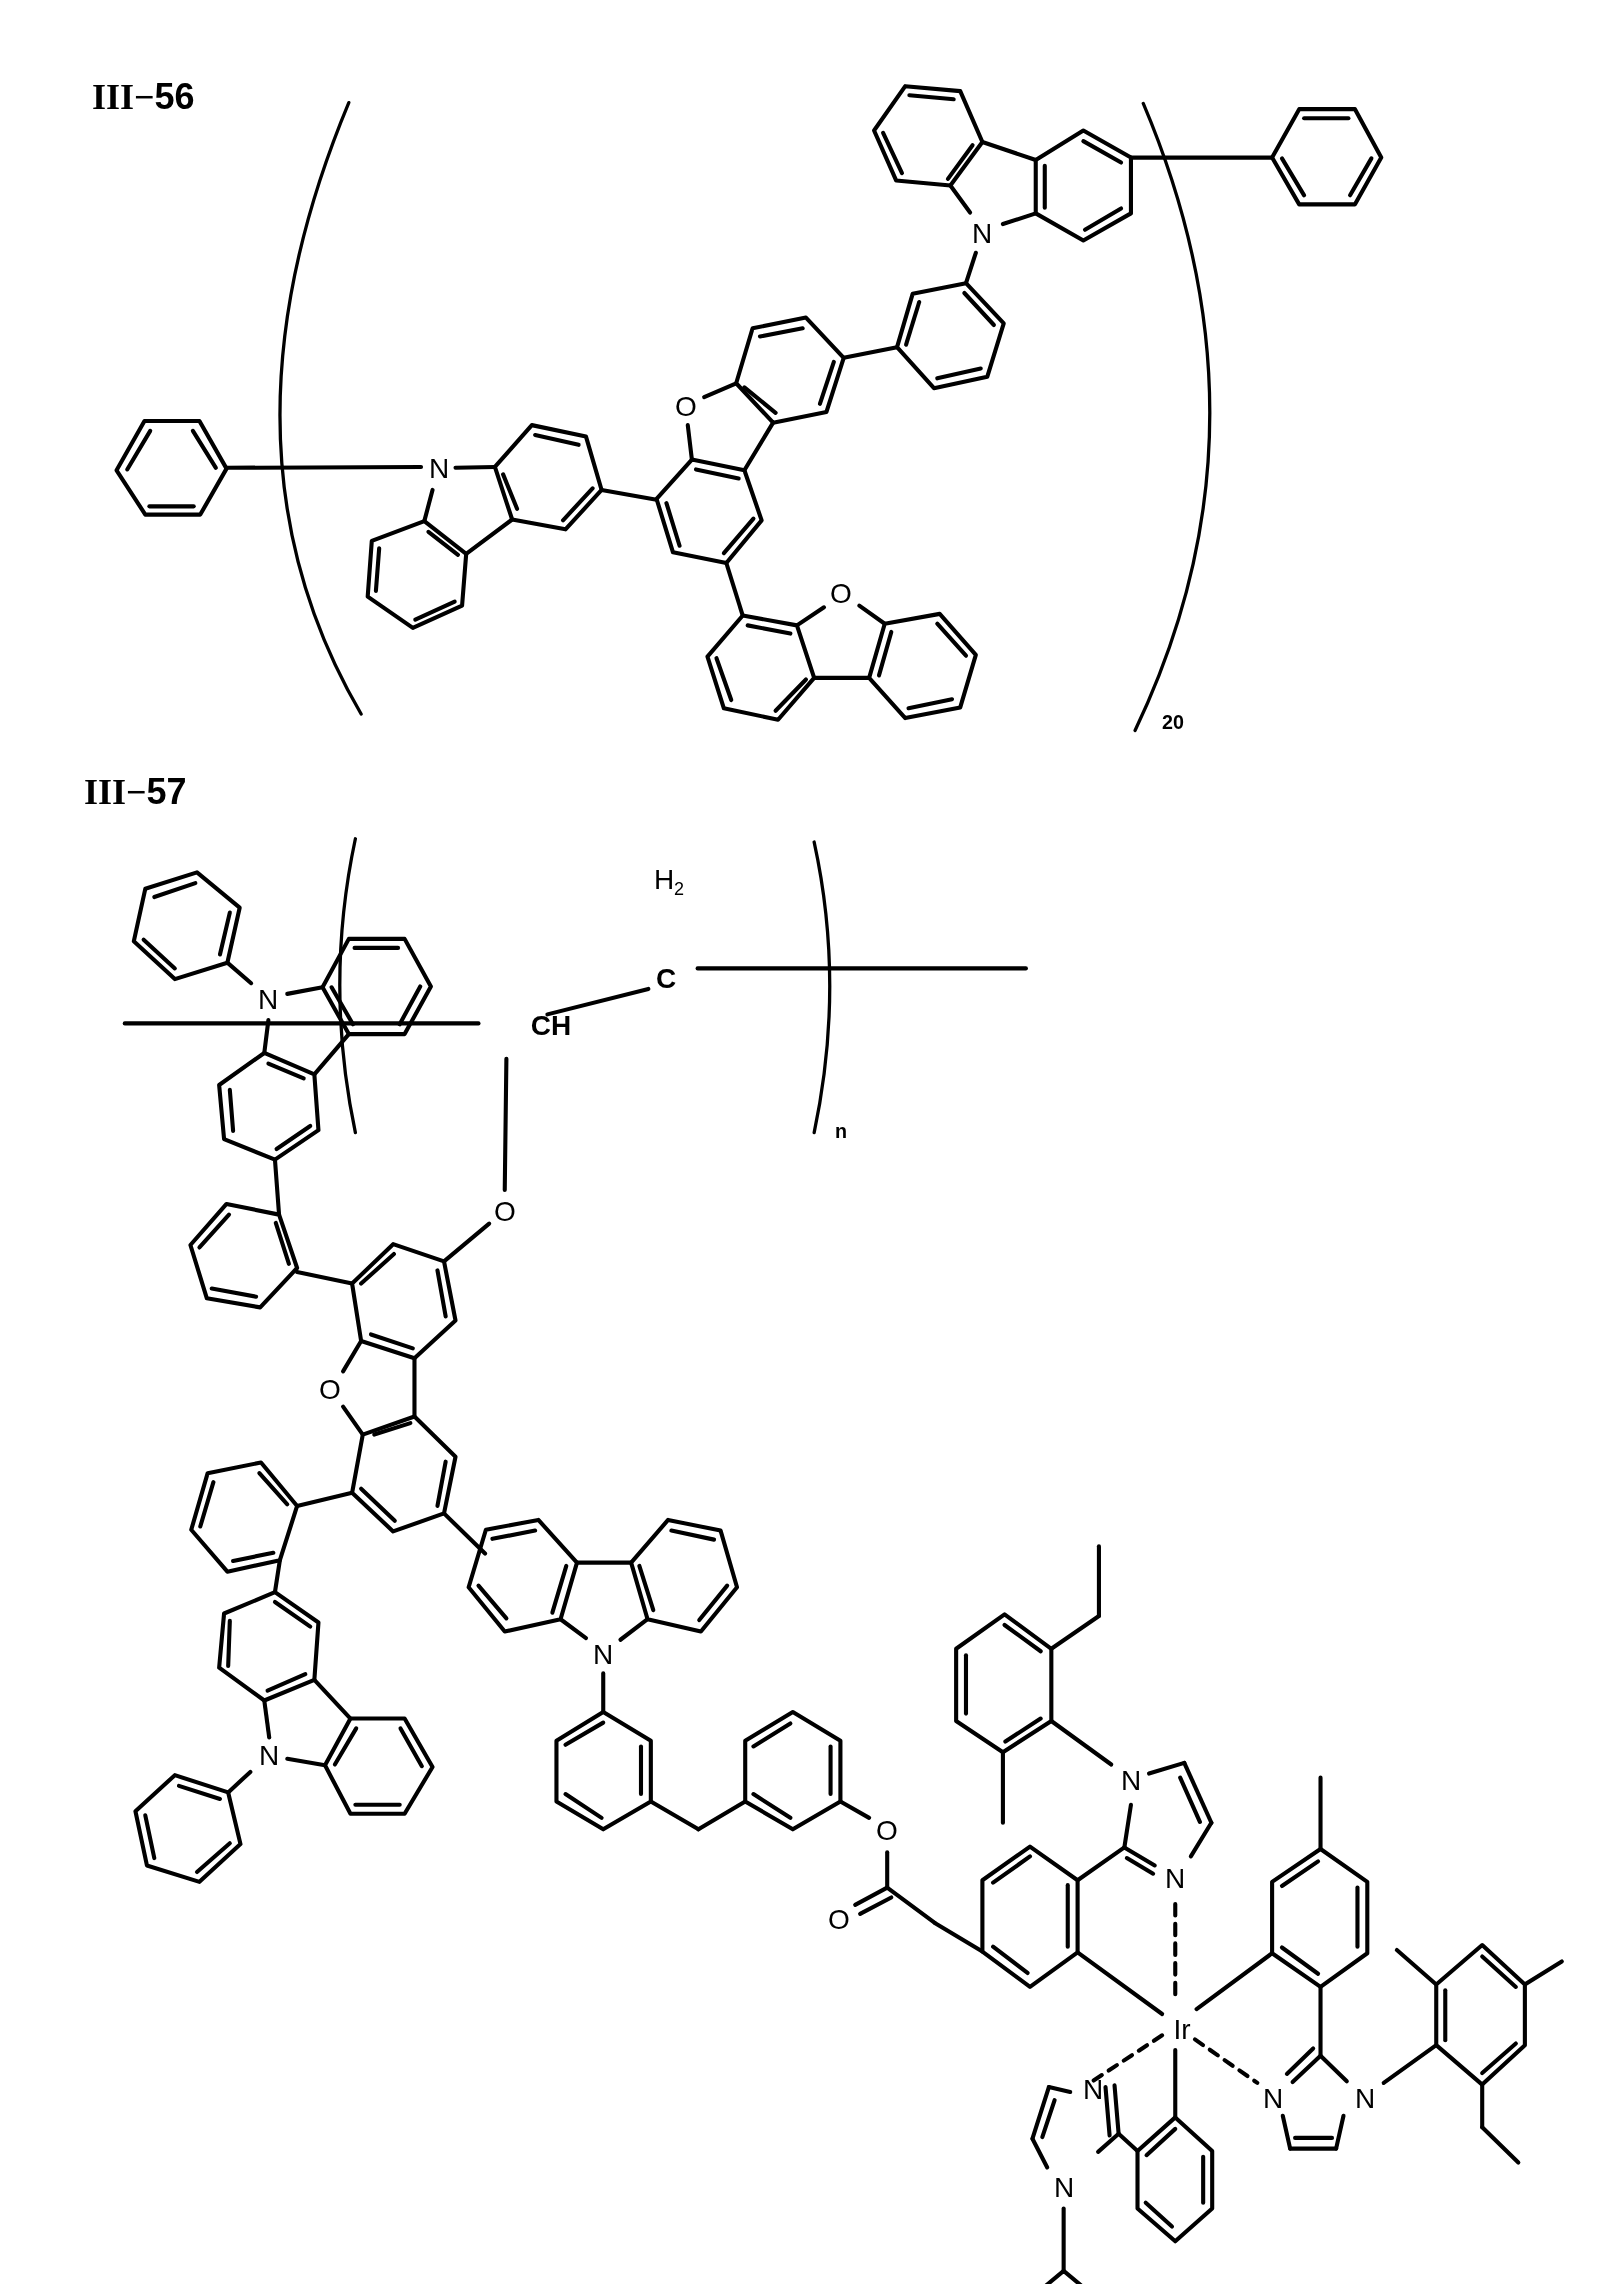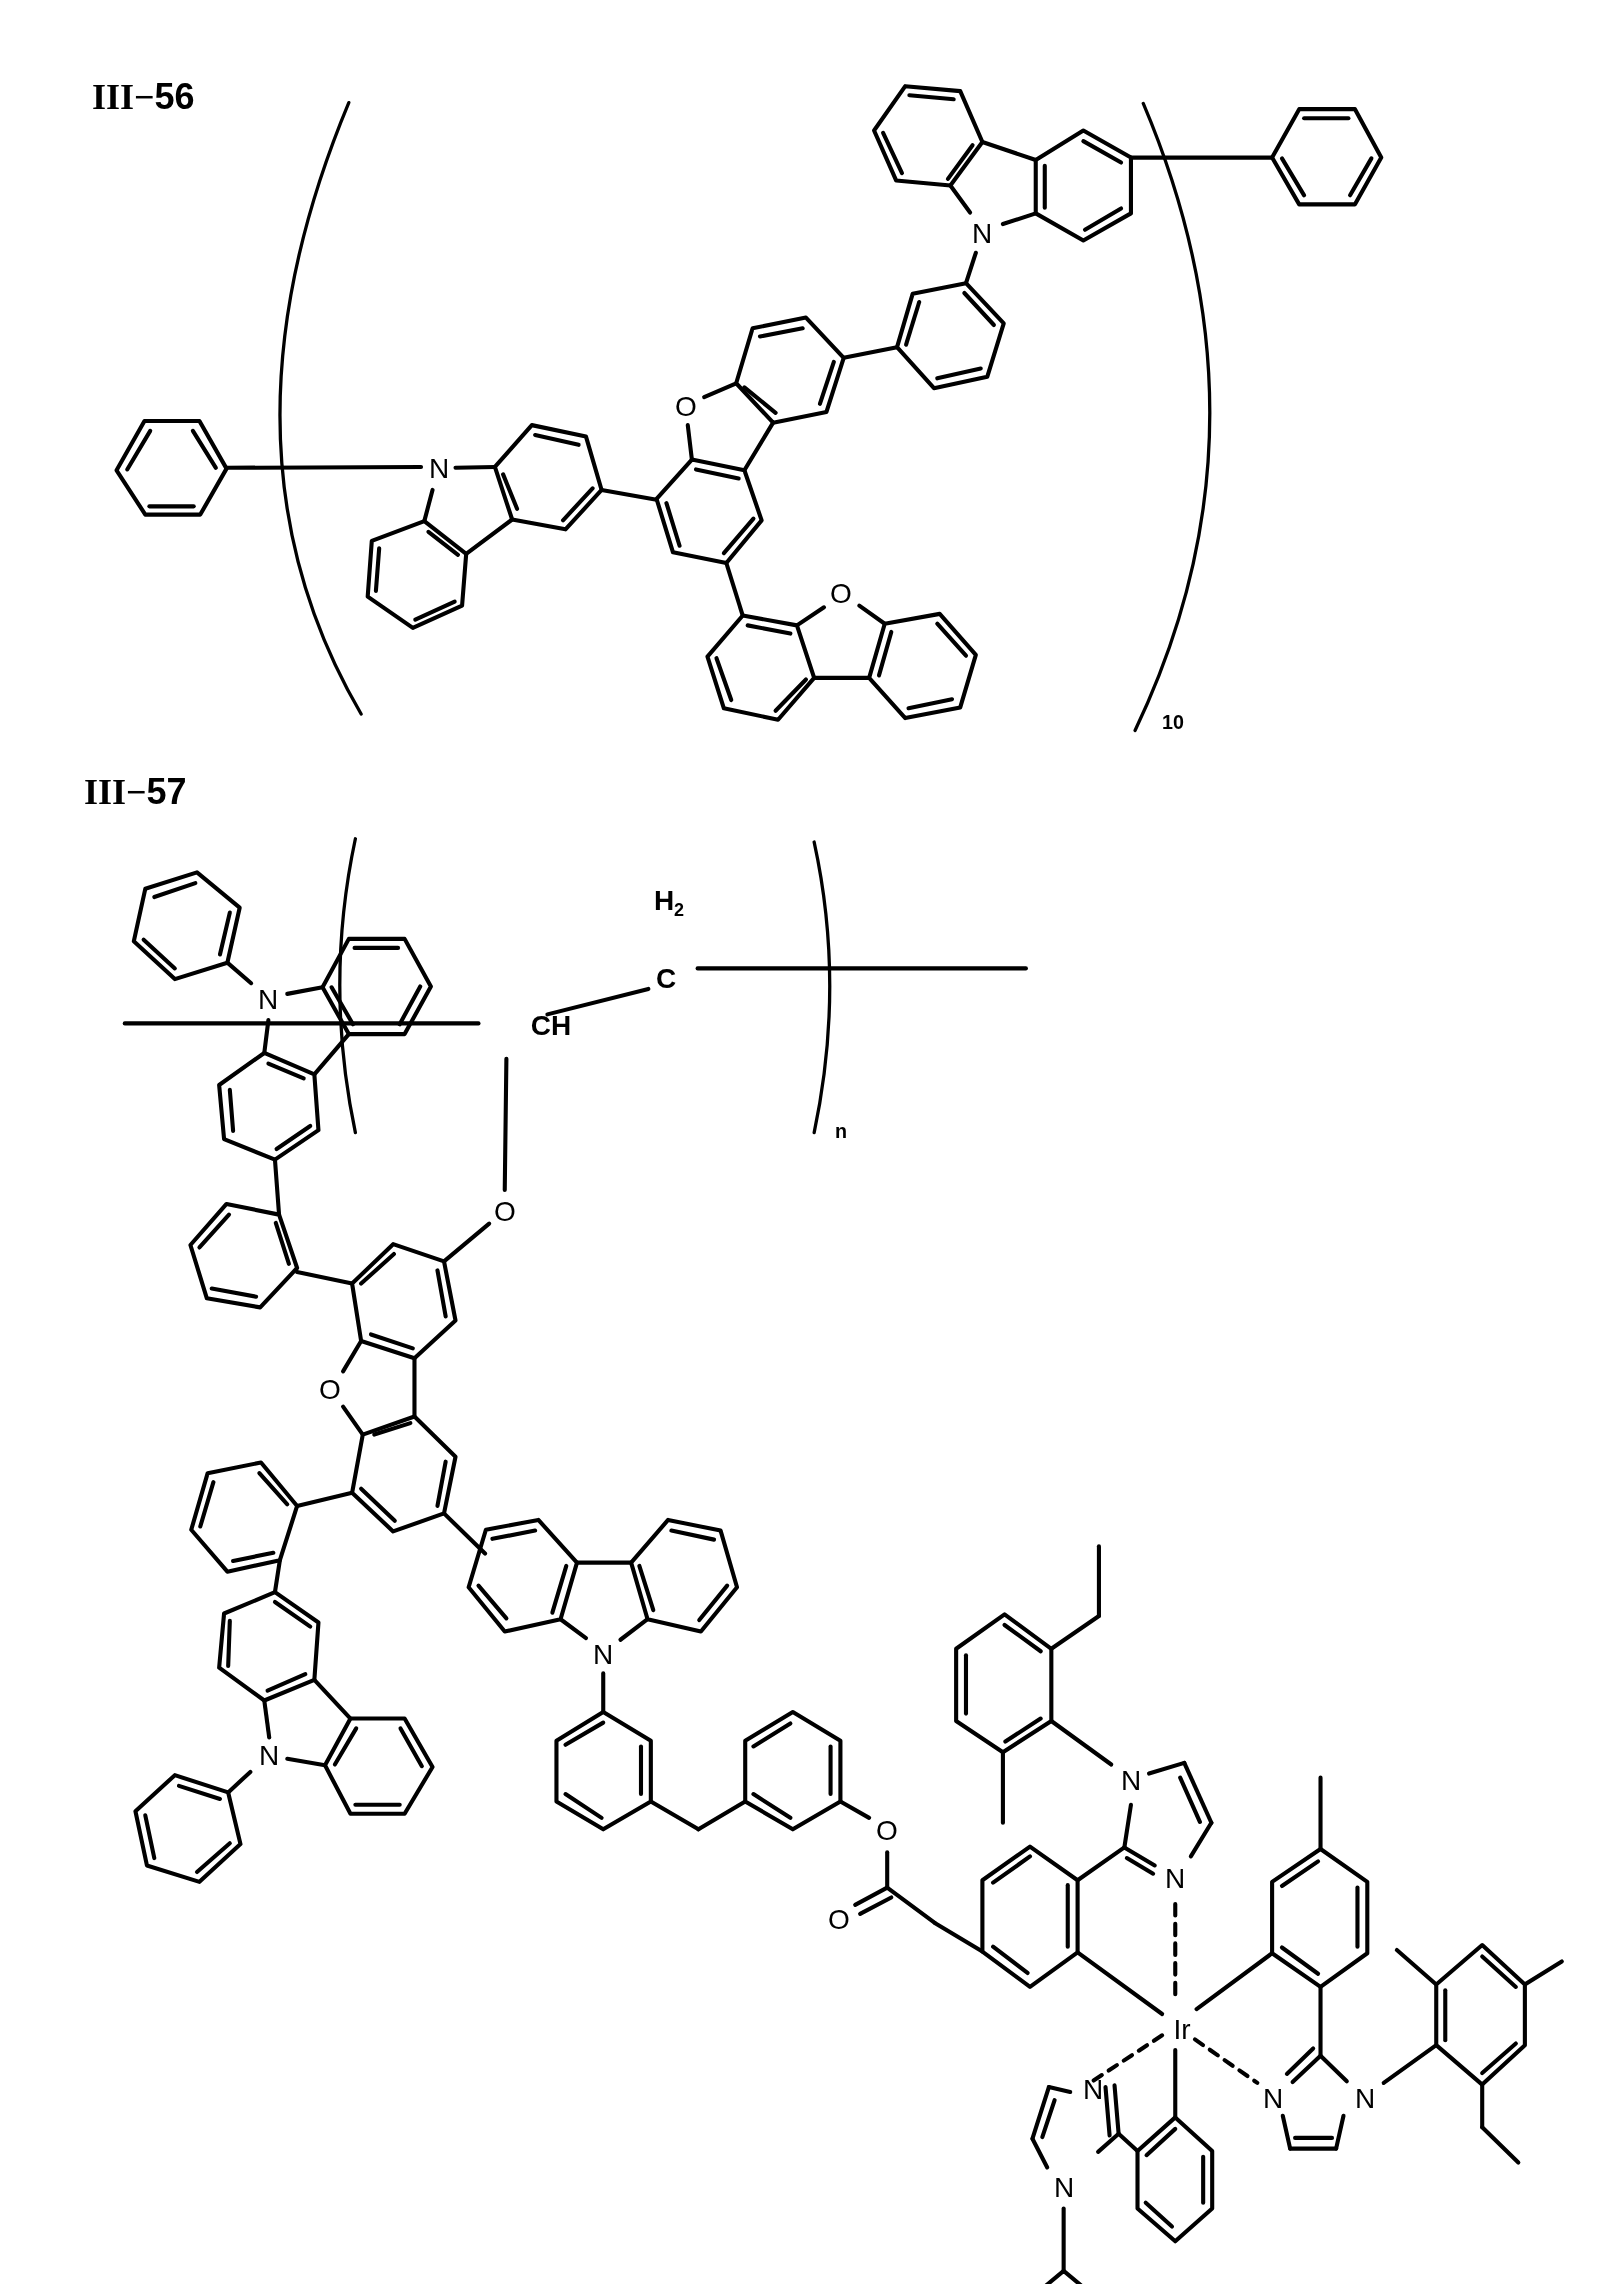--- a/index.html
+++ b/index.html
@@ -309,25 +309,25 @@
       <rect x="1180" y="266" width="34" height="38"></rect>
       <rect x="820" y="478" width="32" height="36"></rect>
       <rect x="1008" y="705" width="34" height="38"></rect>
     </g>
   </svg>
 
   <span class="atom" style="left:439px; top:469px;">N</span>
   <span class="atom" style="left:982px; top:234px;">N</span>
   <span class="atom" style="left:686px; top:407px;">O</span>
   <span class="atom" style="left:841px; top:594px;">O</span>
-  <span class="sub" style="left:1162px; top:713px;">10</span>
+  <span class="sub" style="left:1162px; top:713px;">20</span>
 
   <span class="atom" style="left:520px; top:1026px; font-weight:bold;margin-left:31px;">CH</span>
   <span class="atom" style="left:666px; top:979px; font-weight:bold;">C</span>
-  <span class="atom" style="left:669px; top:903px; font-weight:bold;"><span>H</span><sub style="font-size:18px;">2</sub></span>
+  <span class="atom" style="left:669px; top:882px; font-weight:normal;"><span>H</span><sub style="font-size:18px;">2</sub></span>
   <span class="sub" style="left:835px; top:1122px;">n</span>
   <span class="atom" style="left:505px; top:1212px;">O</span>
   <span class="atom" style="left:268px; top:1000px;">N</span>
   <span class="atom" style="left:330px; top:1390px;">O</span>
   <span class="atom" style="left:269px; top:1756px;">N</span>
   <span class="atom" style="left:603px; top:1655px;">N</span>
   <span class="atom" style="left:887px; top:1831px;">O</span>
   <span class="atom" style="left:839px; top:1920px;">O</span>
   <span class="atom" style="left:1182px; top:2030px;text-align:right;">Ir</span>
   <span class="atom" style="left:1131px; top:1781px;">N</span>

